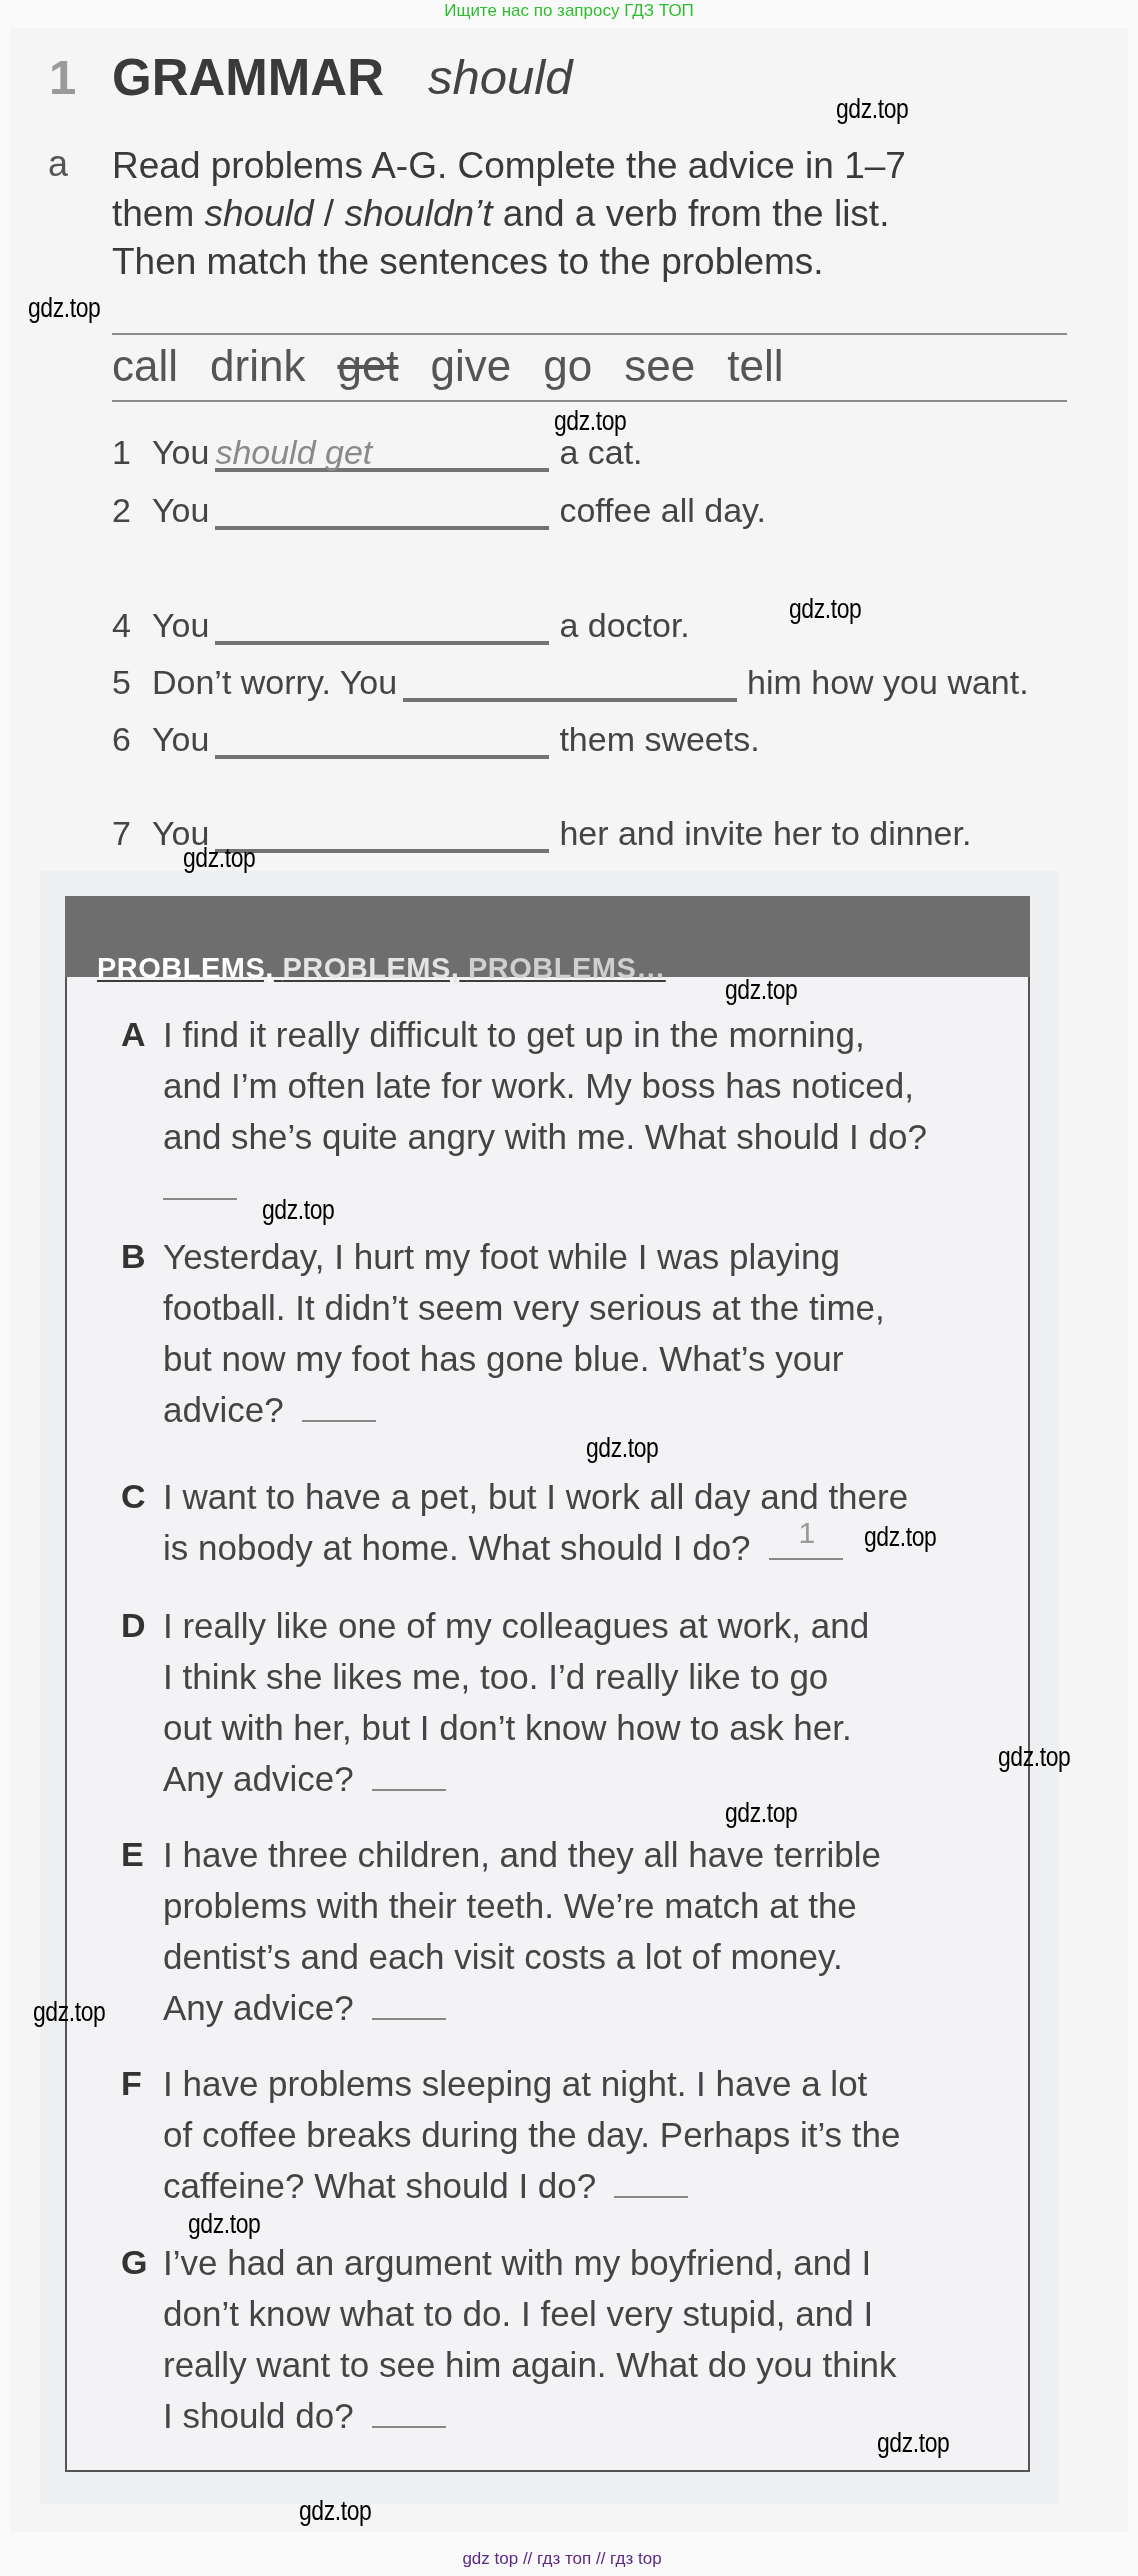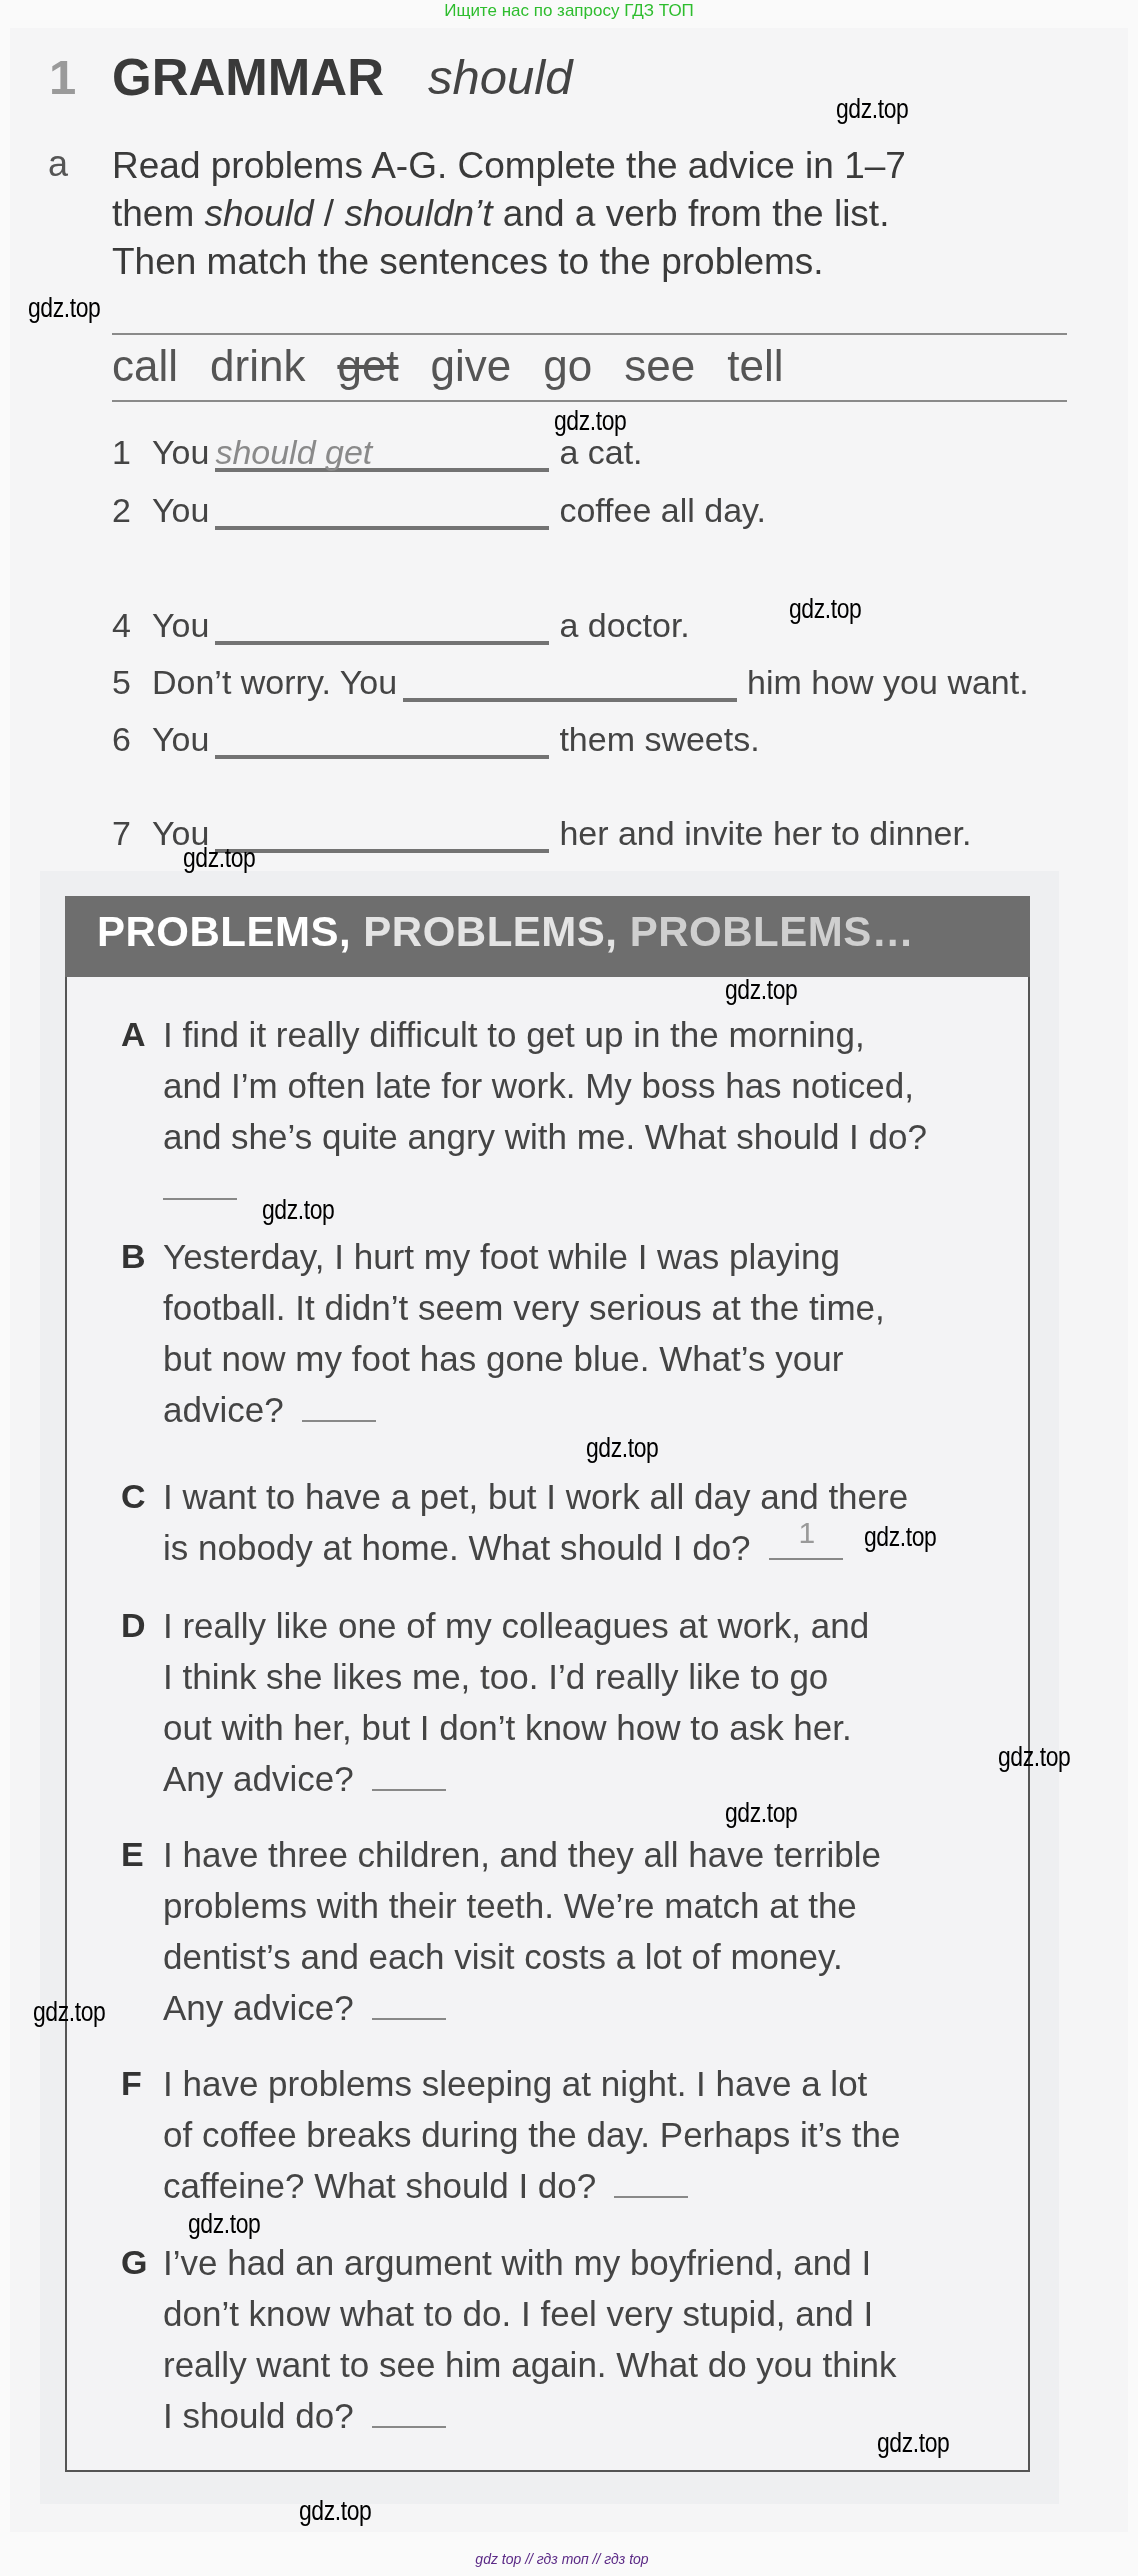--- a/index.html
+++ b/index.html
@@ -3,21 +3,21 @@
 <meta charset="utf-8">
 <style>
   * { box-sizing: border-box; margin: 0; padding: 0; }
   html, body { width: 1138px; height: 2576px; background: #ffffff; overflow: hidden; }
   body { position: relative; font-family: "Liberation Sans", "DejaVu Sans", sans-serif; color: #3c3c3c; }
 
   .page { position: absolute; left: 0; top: 0; width: 1138px; height: 2576px; background: #fafafa; }
   .page-bg { position: absolute; left: 10px; top: 28px; width: 1118px; height: 2504px; background: #f5f5f6; }
 
   .top-banner { position: absolute; left: 0; top: 0; width: 1138px; text-align: center; font-size: 17px; color: #2ebd2e; line-height: 22px; }
-  .bottom-banner { position: absolute; left: 0; top: 2548px; width: 1124px; text-align: center; font-size: 14px; color: #5b2a86; line-height: 22px; font-style: italic; }
+  .bottom-banner { position: absolute; left: 0; top: 2548px; width: 1124px; text-align: center; font-size: 17px; color: #5b2a86; line-height: 22px; }
 
   .wm { position: absolute; font-size: 27px; color: #000; letter-spacing: -0.5px; line-height: 30px; font-family: "Liberation Sans", sans-serif; transform: scaleX(0.85); transform-origin: left top; }
 
   .section-num { position: absolute; left: 49px; top: 49px; font-size: 49px; color: #9a9a9a; font-weight: bold; }
   .section-title { position: absolute; left: 112px; top: 48px; font-size: 51px; color: #3a3a3a; font-weight: bold; letter-spacing: 0px; }
   .section-sub { position: absolute; left: 428px; top: 49px; font-size: 49px; color: #444; font-style: italic; }
 
   .instr-letter { position: absolute; left: 48px; top: 143px; font-size: 36px; color: #555; }
   .instr { position: absolute; left: 112px; top: 142px; width: 990px; font-size: 37px; line-height: 48px; color: #3a3a3a; }
   .instr i { font-style: italic; }
@@ -28,21 +28,21 @@
   .wordbox .struck { text-decoration: line-through; }
 
   .sent { position: absolute; left: 112px; font-size: 34px; color: #444; white-space: nowrap; }
   .sent .num { display: inline-block; width: 40px; }
   .blank { display: inline-block; width: 334px; border-bottom: 4px solid #737373; height: 36px; vertical-align: bottom; margin: 0 10px 0 6px; position: relative; }
   .blank .ans { position: absolute; left: 0; bottom: -4px; font-style: italic; color: #8a8a8a; }
 
   .box { position: absolute; left: 65px; top: 896px; width: 965px; height: 1576px; border: 2px solid #555; border-top: none; background: #f3f3f5; }
   .box-shadow { position: absolute; left: 40px; top: 871px; width: 1019px; height: 1633px; background: #eeeff1; }
   .box-header { position: absolute; left: 65px; top: 896px; width: 965px; height: 81px; background: #6e6e6e; }
-  .box-title { position: absolute; left: 97px; top: 908px; font-size: 42px; font-weight: bold; white-space: nowrap; letter-spacing: 0.5px; }
+  .box-title { position: absolute; left: 97px; top: 952px; font-size: 29px; font-weight: bold; white-space: nowrap; letter-spacing: 0.5px; text-decoration: underline; }
   .box-title .p1 { color: #ffffff; }
   .box-title .p2 { color: #e4e4e4; }
   .box-title .p3 { color: #cfcfcf; }
 
   .prob { position: absolute; left: 121px; width: 871px; font-size: 35px; line-height: 51px; color: #444; }
   .prob .letter { position: absolute; left: 0; top: 0; font-weight: bold; color: #333; font-size: 34px; }
   .prob .text { margin-left: 42px; display: block; }
   .ansline { display: inline-block; width: 74px; border-bottom: 2px solid #888; height: 30px; vertical-align: baseline; margin-left: 18px; position: relative; }
   .ansline .v { position: absolute; left: 30px; bottom: 0; color: #999; font-size: 30px; }
 </style>

